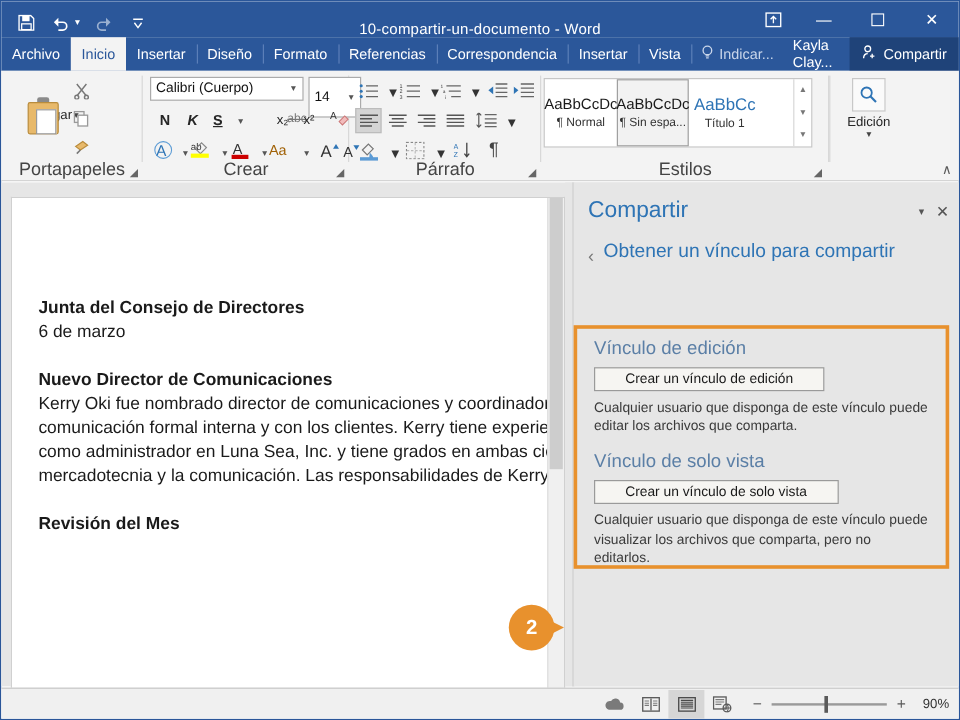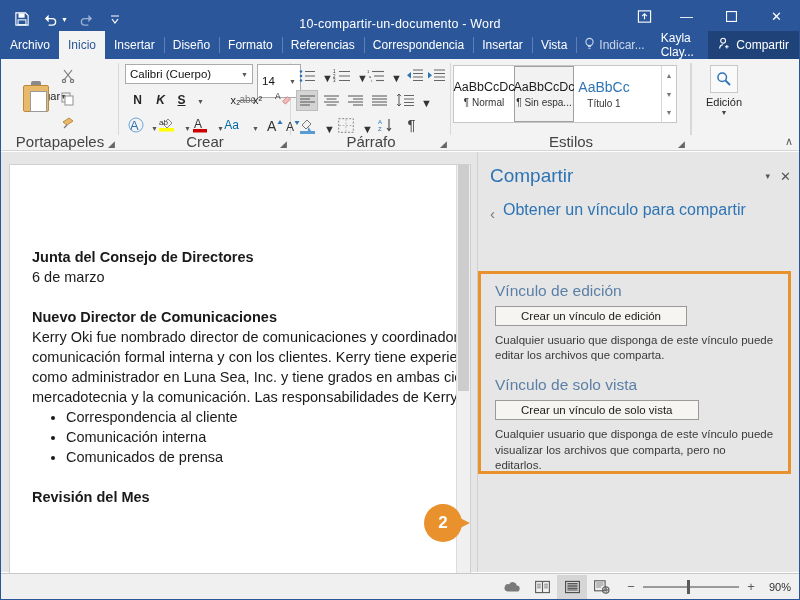--- a/index.html
+++ b/index.html
@@ -450,21 +450,21 @@
         </svg>
     </div>
     <div class="fbtn caret-sm" style="left:176px; top:59px;">▼</div>
     <div class="fbtn" style="left:188px; top:55px;">
       <svg width="18" height="17" viewBox="0 0 18 17">
           <text x="3" y="12" font-size="12" fill="#333" font-family="Liberation Sans">A</text>
           <rect x="2" y="13" width="14" height="3.5" fill="#cc0000"></rect>
         </svg>
     </div>
     <div class="fbtn caret-sm" style="left:209px; top:59px;">▼</div>
-    <div class="fbtn" style="left:220px; top:55px; font-size:12px; color:#0369a1;">Aa</div>
+    <div class="fbtn" style="left:220px; top:55px; font-size:12px; color:#a16207;">Aa</div>
     <div class="fbtn caret-sm" style="left:244px; top:59px;">▼</div>
     <div class="fbtn" style="left:264px; top:55px;">
       <svg width="17" height="16" viewBox="0 0 17 16">
           <text x="0" y="14" font-size="14" fill="#333" font-family="Liberation Sans">A</text>
           <path d="M13 3l2.5 4h-5z" fill="#2e74b5"></path>
         </svg>
     </div>
     <div class="fbtn" style="left:282px; top:56px;">
       <svg width="16" height="15" viewBox="0 0 16 15">
           <text x="0" y="13" font-size="12" fill="#333" font-family="Liberation Sans">A</text>
@@ -615,25 +615,20 @@
     <div class="page">
       <div class="doc-content">
         <div class="doc-h">Junta del Consejo de Directores</div>
         <div>6 de marzo</div>
         <div class="doc-gap"></div>
         <div class="doc-h">Nuevo Director de Comunicaciones</div>
         <div class="doc-p">Kerry Oki fue nombrado director de comunicaciones y coordinador</div>
         <div class="doc-p">comunicación formal interna y con los clientes. Kerry tiene experiencia</div>
         <div class="doc-p">como administrador en Luna Sea, Inc. y tiene grados en ambas ciencias,</div>
         <div class="doc-p">mercadotecnia y la comunicación. Las responsabilidades de Kerry</div>
-        <ul class="doc-list">
-          <li>Correspondencia al cliente</li>
-          <li>Comunicación interna</li>
-          <li>Comunicados de prensa</li>
-        </ul>
         <div class="doc-gap"></div>
         <div class="doc-h">Revisión del Mes</div>
       </div>
       <div class="vscroll">
         <div class="vscroll-thumb"></div>
       </div>
     </div>
     <div class="doc-right-edge"></div>
 
     <div class="sharepane">

